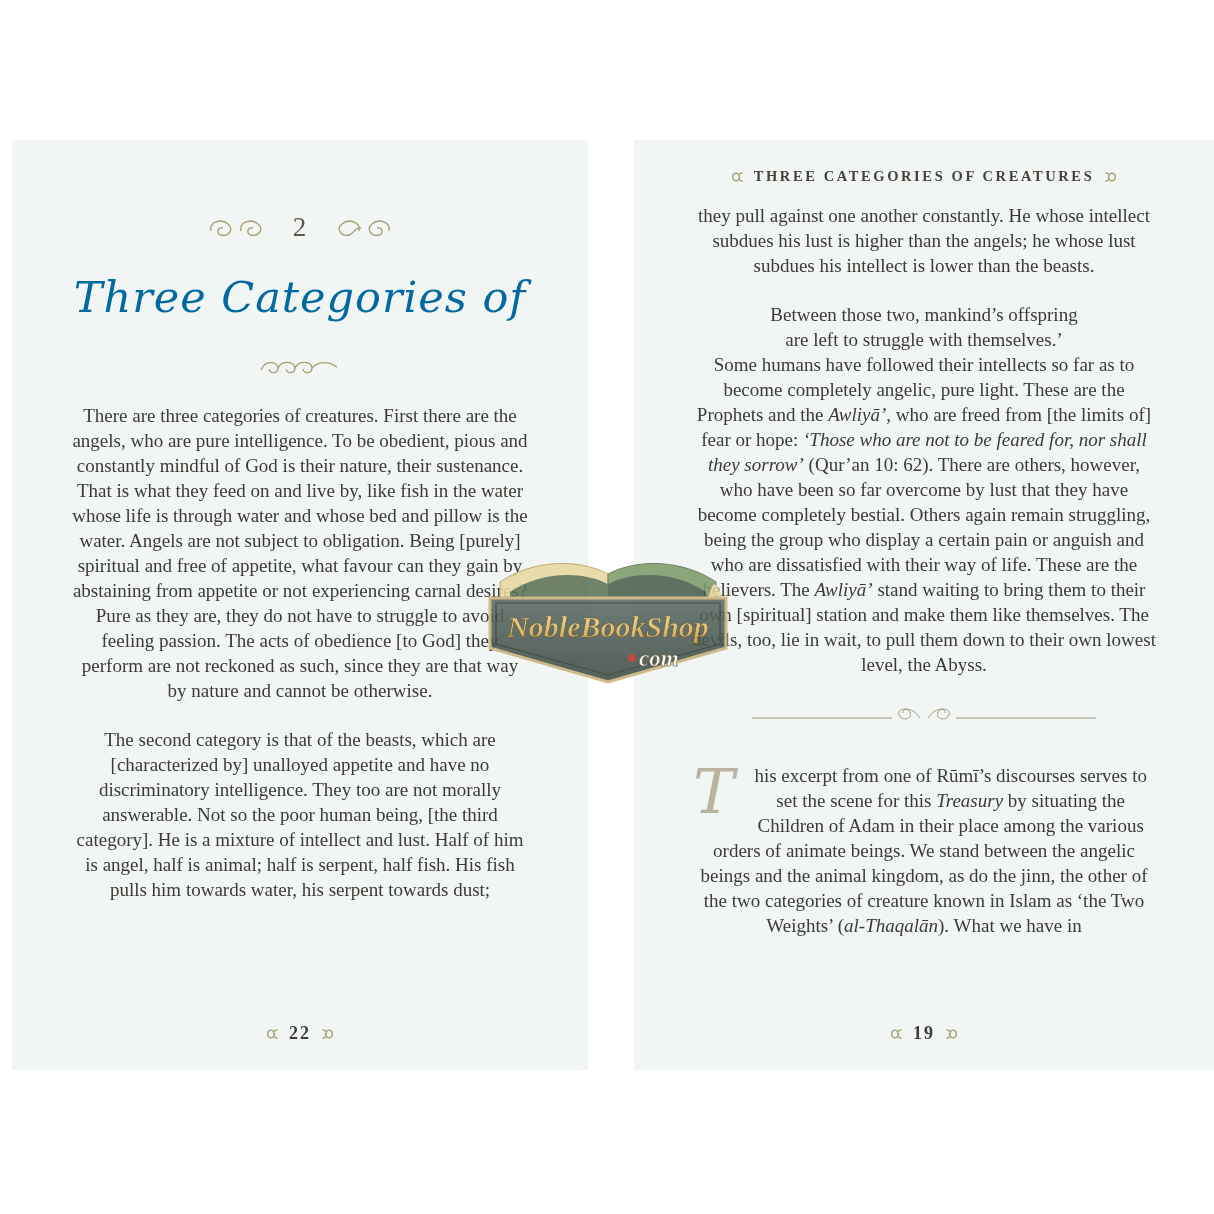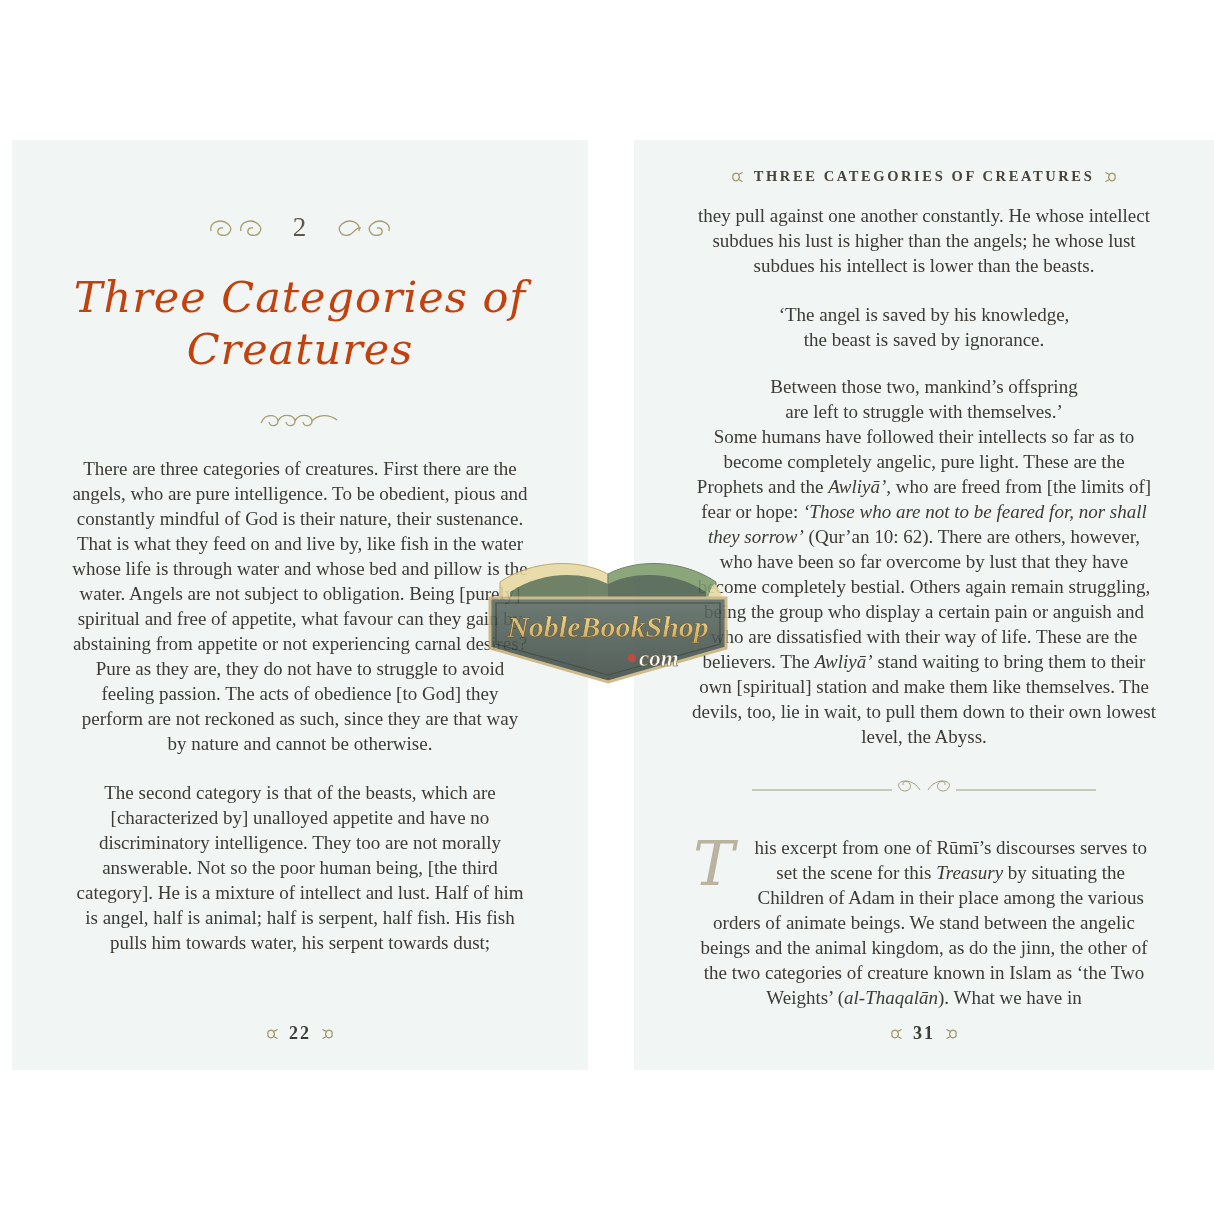--- a/index.html
+++ b/index.html
@@ -16,21 +16,21 @@
   
   .chapter-head{
     margin-top:72px;display:flex;align-items:center;justify-content:center;gap:20px;
   }
   .chapter-num{
     font-size:27px;color:#5d5847;letter-spacing:1px;
   }
   .chapter-title{
     margin:28px 0 0 0;text-align:center;font-family:"DejaVu Serif", serif;
     font-style:italic;font-weight:400;font-size:43px;line-height:1.22;
-    color:#c2410c;letter-spacing:1px;
+    color:#0369a1;letter-spacing:1px;
   }
   .title-flourish{display:block;margin:34px auto 0 auto;}
   .body-text{
     width:458px;margin:0 auto;text-align:center;
     font-size:19px;line-height:25px;color:#3c3b35;
   }
   #left-page .body-text.first{margin-top:24px;}
   .body-text + .body-text{margin-top:24px;}
   .page-number{
     position:absolute;bottom:26px;left:0;right:0;
@@ -79,21 +79,20 @@
       <path class="orn" d="M4 16 C2 7 14 3 21 9 C27 14 22 22 14 20 C9 19 10 12 16 13 M34 16 C32 7 44 3 51 9 C57 14 52 22 44 20 C39 19 40 12 46 13"></path>
     </svg>
     <span class="chapter-num">2</span>
     <svg width="66" height="26" viewBox="0 0 66 26">
       <path class="orn" d="M62 16 C64 7 52 3 45 9 C39 14 44 22 52 20 C57 19 56 12 50 13 M32 16 C34 7 22 3 15 9 C9 14 14 22 22 20 C27 19 28 12 34 13"></path>
     </svg>
   </div>
 
   <h1 class="chapter-title">
     <span>Three Categories of</span><br>
-    <span>Creatures</span>
   </h1>
 
   <svg class="title-flourish" width="90" height="22" viewBox="0 0 90 22">
     <path class="orn" d="M6 13 C10 3 22 4 23 11 C23 16 15 18 14 12 M23 11 C27 3 39 4 40 11 C40 16 32 18 31 12 M40 11 C44 3 56 4 57 11 C57 16 49 18 48 12 M57 11 C63 4 74 4 82 10"></path>
   </svg>
 
   <p class="body-text first">There are three categories of creatures. First there are the angels, who are pure intelligence. To be obedient, pious and constantly mindful of God is their nature, their sustenance. That is what they feed on and live by, like fish in the water whose life is through water and whose bed and pillow is the water. Angels are not subject to obligation. Being [purely] spiritual and free of appetite, what favour can they gain by abstaining from appetite or not experiencing carnal desires? Pure as they are, they do not have to struggle to avoid feeling passion. The acts of obedience [to God] they perform are not reckoned as such, since they are that way by nature and cannot be otherwise.</p>
   <p class="body-text">The second category is that of the beasts, which are [characterized by] unalloyed appetite and have no discriminatory intelligence. They too are not morally answerable. Not so the poor human being, [the third category]. He is a mixture of intellect and lust. Half of him is angel, half is animal; half is serpent, half fish. His fish pulls him towards water, his serpent towards dust;</p>
 
   <div class="page-number">
@@ -116,24 +115,20 @@
     <span>THREE CATEGORIES OF CREATURES</span>
     <svg width="13" height="14" viewBox="0 0 13 14">
       <path class="knot" d="M11 7 C12 3.5 7.5 2 5.5 4.5 M5.5 9.5 C7.5 12 12 10.5 11 7 M5.5 4.5 L1.5 2.5 M5.5 9.5 L1.5 11.5 M5.5 4.5 C4.4 6 4.4 8 5.5 9.5"></path>
     </svg>
   </div>
 
   <p class="body-text first">they pull against one another constantly. He whose intellect subdues his lust is higher than the angels; he whose lust subdues his intellect is lower than the beasts.</p>
 
   <div class="verse">
     <div class="stanza">
-      <div>‘The angel is saved by his knowledge,</div>
-      <div>the beast is saved by ignorance.</div>
-    </div>
-    <div class="stanza">
       <div>Between those two, mankind’s offspring</div>
       <div>are left to struggle with themselves.’</div>
     </div>
   </div>
 
   <p class="body-text"><span>Some humans have followed their intellects so far as to become completely angelic, pure light. These are the Prophets and the </span><i>Awliyā’</i><span>, who are freed from [the limits of] fear or hope: </span><i>‘Those who are not to be feared for, nor shall they sorrow’</i><span> (Qur’an 10: 62). There are others, however, who have been so far overcome by lust that they have become completely bestial. Others again remain struggling, being the group who display a certain pain or anguish and who are dissatisfied with their way of life. These are the believers. The </span><i>Awliyā’</i><span> stand waiting to bring them to their own [spiritual] station and make them like themselves. The devils, too, lie in wait, to pull them down to their own lowest level, the Abyss.</span></p>
 
   <svg class="divider" width="360" height="30" viewBox="0 0 360 30">
     <line class="orn-thin" x1="8" y1="15" x2="148" y2="15"></line>
     <path class="orn-thin" d="M176 15 C168 2 152 5 155 12 C158 19 169 16 166 9 C164 5 158 6 159 10"></path>
@@ -142,21 +137,21 @@
   </svg>
 
   <p class="body-text dropcap-para">
     <span class="dropcap">T</span><span><span>his excerpt from one of Rūmī’s discourses serves to set the scene for this </span><i>Treasury</i><span> by situating the Children of Adam in their place among the various orders of animate beings. We stand between the angelic beings and the animal kingdom, as do the jinn, the other of the two categories of creature known in Islam as ‘the Two Weights’ (</span><i>al-Thaqalān</i><span>). What we have in</span></span>
   </p>
 
   <div class="page-number">
     <svg width="13" height="14" viewBox="0 0 13 14">
       <path class="knot" d="M2 7 C1 3.5 5.5 2 7.5 4.5 M7.5 9.5 C5.5 12 1 10.5 2 7 M7.5 4.5 L11.5 2.5 M7.5 9.5 L11.5 11.5 M7.5 4.5 C8.6 6 8.6 8 7.5 9.5"></path>
     </svg>
-    <span>31</span>
+    <span>19</span>
     <svg width="13" height="14" viewBox="0 0 13 14">
       <path class="knot" d="M11 7 C12 3.5 7.5 2 5.5 4.5 M5.5 9.5 C7.5 12 12 10.5 11 7 M5.5 4.5 L1.5 2.5 M5.5 9.5 L1.5 11.5 M5.5 4.5 C4.4 6 4.4 8 5.5 9.5"></path>
     </svg>
   </div>
 </div>
 
 <div id="watermark">
   <svg width="252" height="132" viewBox="0 0 252 132">
     <defs>
       <linearGradient id="shieldGrad" x1="0" y1="0" x2="0" y2="1">

